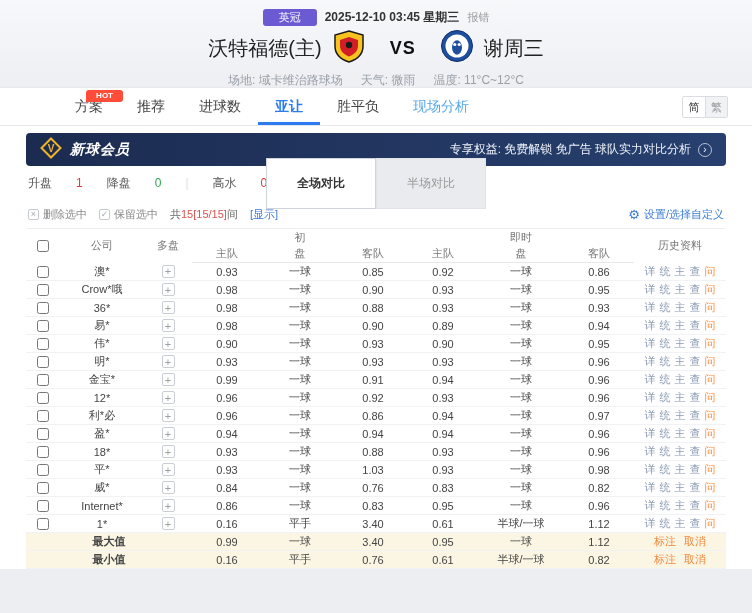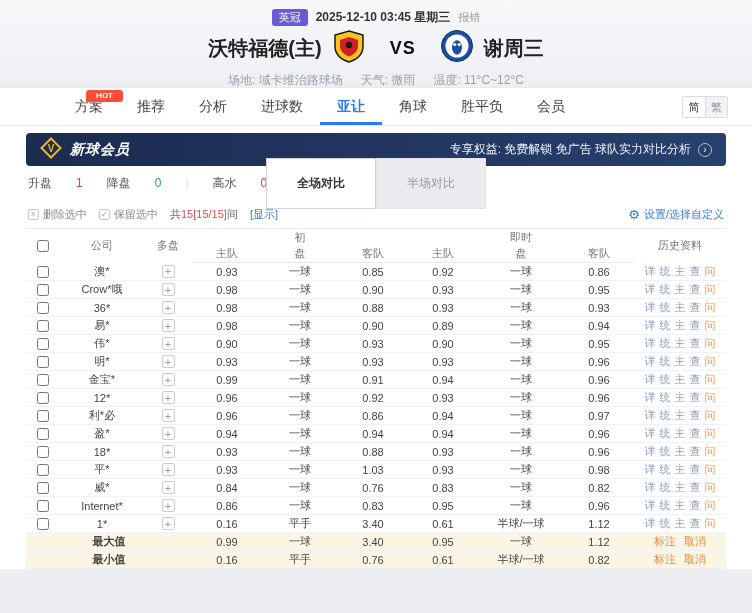--- a/index.html
+++ b/index.html
@@ -4,26 +4,26 @@
 <style>
 *{margin:0;padding:0;box-sizing:border-box}
 html,body{width:752px;height:613px;overflow:hidden;background:#fff;
   font-family:"Liberation Sans","DejaVu Sans",sans-serif}
 body{display:flex;flex-direction:column}
 
 
 .match-header{height:88px;background:linear-gradient(#f7f8fa,#edeff3);border-bottom:1px solid #e7e9ed;
   padding-top:9px;text-align:center}
 .match-meta{display:flex;justify-content:center;align-items:center;gap:8px;font-size:12px;color:#333}
-.league-badge{background:#6b5bd2;color:#fff;font-size:11px;padding:1px 7px;border-radius:3px}
+.league-badge{background:#6b5bd2;color:#fff;font-size:11px;padding:1px 16px;border-radius:3px}
 .match-datetime{font-weight:bold;color:#333}
 .report-link{color:#999;font-size:11px;cursor:pointer}
 .teams-row{display:flex;justify-content:center;align-items:center;gap:24px;margin-top:3px}
 .team{display:flex;align-items:center;gap:10px}
-.team-name{font-size:20px;font-weight:bold;color:#222}
+.team-name{font-size:20px;font-weight:normal;color:#222}
 .vs{font-size:18px;font-weight:bold;color:#111;letter-spacing:1px}
 .venue-row{margin-top:5px;font-size:12px;color:#9aa0a8;display:flex;justify-content:center;gap:18px}
 
 
 .nav{height:38px;background:#fff;border-bottom:1px solid #e6e8ec;display:flex;align-items:center;padding:0 24px}
 .nav-tabs{display:flex;flex:1;height:100%;margin-left:34px}
 .tab{position:relative;height:100%;display:flex;align-items:center;padding:0 17px;font-size:14px;color:#444;cursor:pointer}
 .tab.active{color:#2b7cf0;font-weight:bold;box-shadow:inset 0 -3px 0 #2b7cf0}
 .tab.live{color:#57a8e8}
 .hot{position:absolute;top:2px;right:-3px;background:#ff4d3a;color:#fff;font-size:8px;line-height:10px;
@@ -128,36 +128,30 @@
 <nav class="nav">
   <div class="nav-tabs">
     <div class="tab">
       <span>方案</span>
       <span class="hot">HOT</span>
     </div>
     <div class="tab">
       <span>推荐</span>
       </div>
     <div class="tab">
-      <span>分析</span>
-      </div>
-    <div class="tab">
       <span>进球数</span>
       </div>
     <div class="tab active">
       <span>亚让</span>
       </div>
     <div class="tab">
-      <span>角球</span>
-      </div>
-    <div class="tab">
       <span>胜平负</span>
       </div>
-    <div class="tab">
-      <span>会员</span>
+    <div class="tab live">
+      <span>现场分析</span>
       </div>
   </div>
   <div class="lang-toggle">
     <span class="lang">简</span>
     <span class="lang trad">繁</span>
   </div>
 </nav>
 
 <div class="vip-banner">
   <div class="vip-left">

